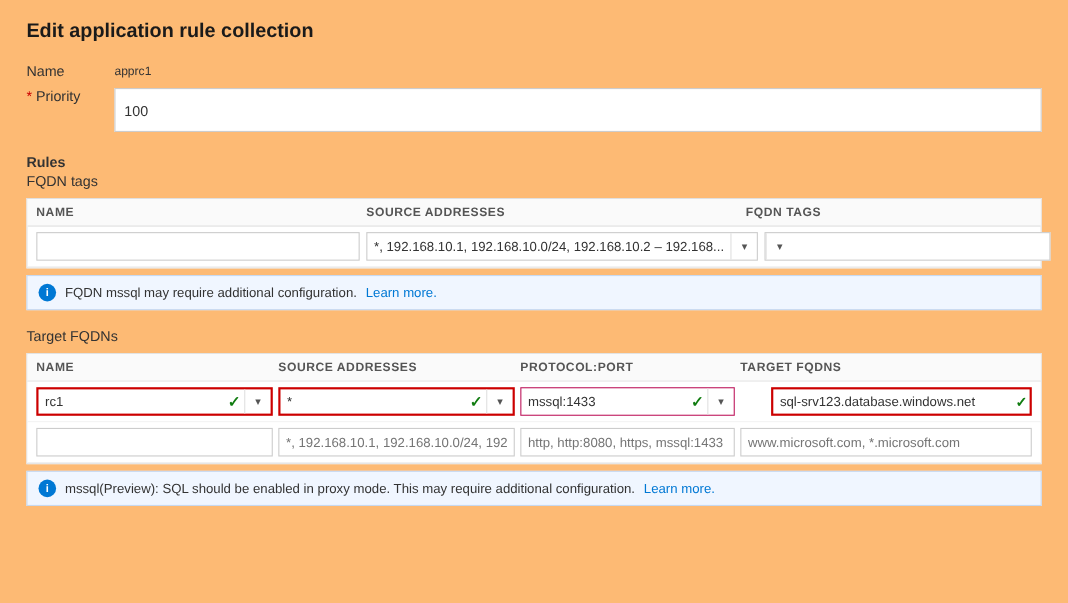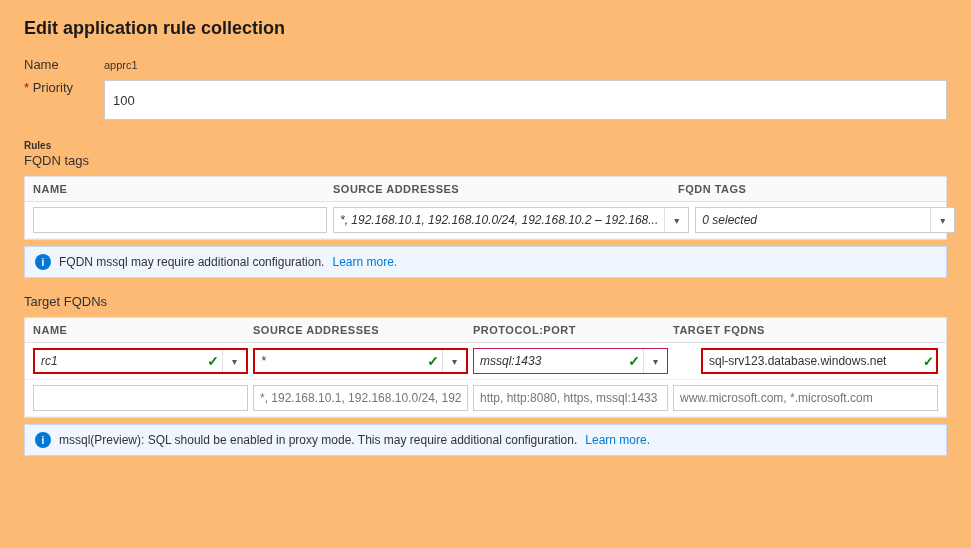--- a/index.html
+++ b/index.html
@@ -37,21 +37,21 @@
     .form-input {
       flex: 1;
       height: 40px;
       border: 1px solid #ccc;
       padding: 0 8px;
       font-size: 13px;
       color: #333;
       outline: none;
     }
     .section-label {
-      font-size: 10px;
+      font-size: 13px;
       font-weight: 600;
       color: #333;
       margin-top: 12px;
       margin-bottom: 2px;
     }
     .sub-section-label {
       font-size: 13px;
       color: #333;
       margin-bottom: 8px;
     }
@@ -114,21 +114,20 @@
       width: 100%;
     }
     .cell-select-text {
       flex: 1;
       padding: 0 6px;
       font-size: 12px;
       color: #333;
       white-space: nowrap;
       overflow: hidden;
       text-overflow: ellipsis;
-      font-style: italic;
     }
     .cell-check {
       width: 18px;
       display: flex;
       align-items: center;
       justify-content: center;
       color: #107c10;
       font-size: 14px;
       font-weight: bold;
     }
@@ -240,21 +239,20 @@
 
       <div style="padding-right:6px;">
         <div class="cell-select-wrapper">
           <span class="cell-select-text">*, 192.168.10.1, 192.168.10.0/24, 192.168.10.2 – 192.168...</span>
           <span class="cell-chevron">▾</span>
         </div>
       </div>
 
       <div>
         <div class="cell-select-wrapper">
-          <span class="cell-select-text">0 selected</span>
           <span class="cell-chevron">▾</span>
         </div>
       </div>
     </div>
   </div>
 
   <div class="info-bar">
     <div class="info-icon">i</div>
     <span>FQDN mssql may require additional configuration.</span>
     <a class="info-link">Learn more.</a>

